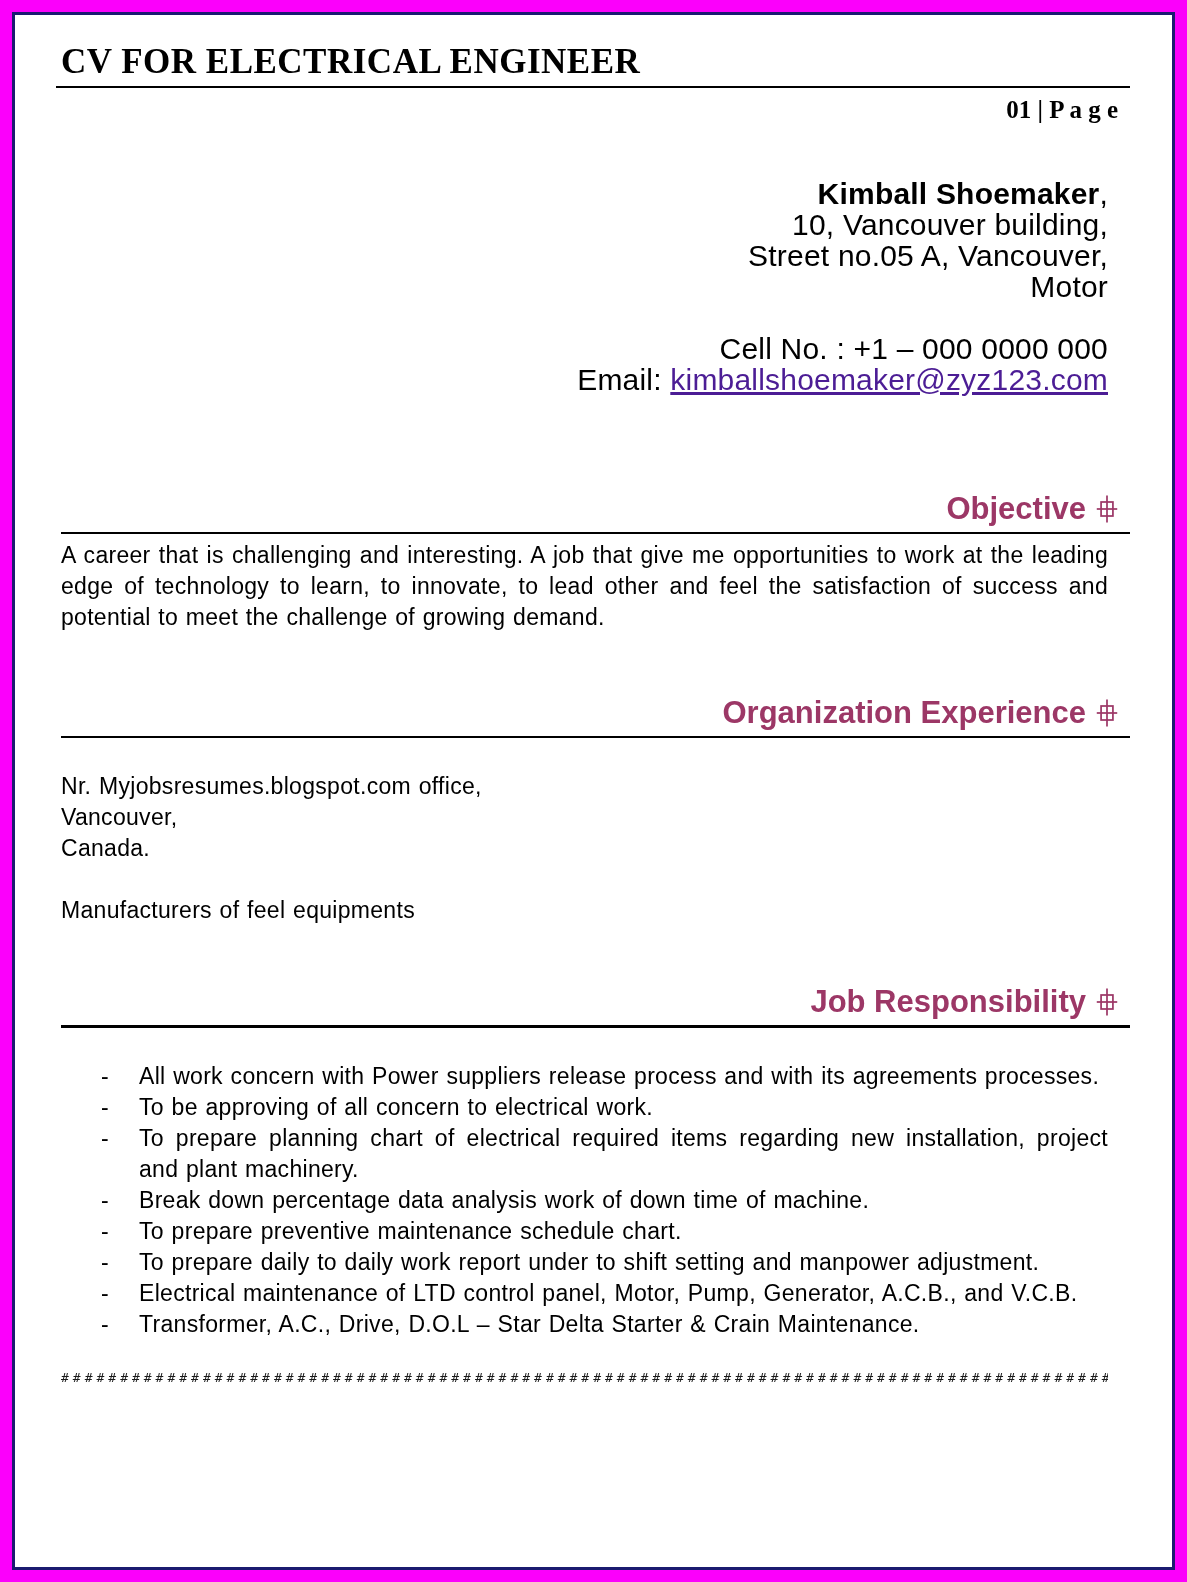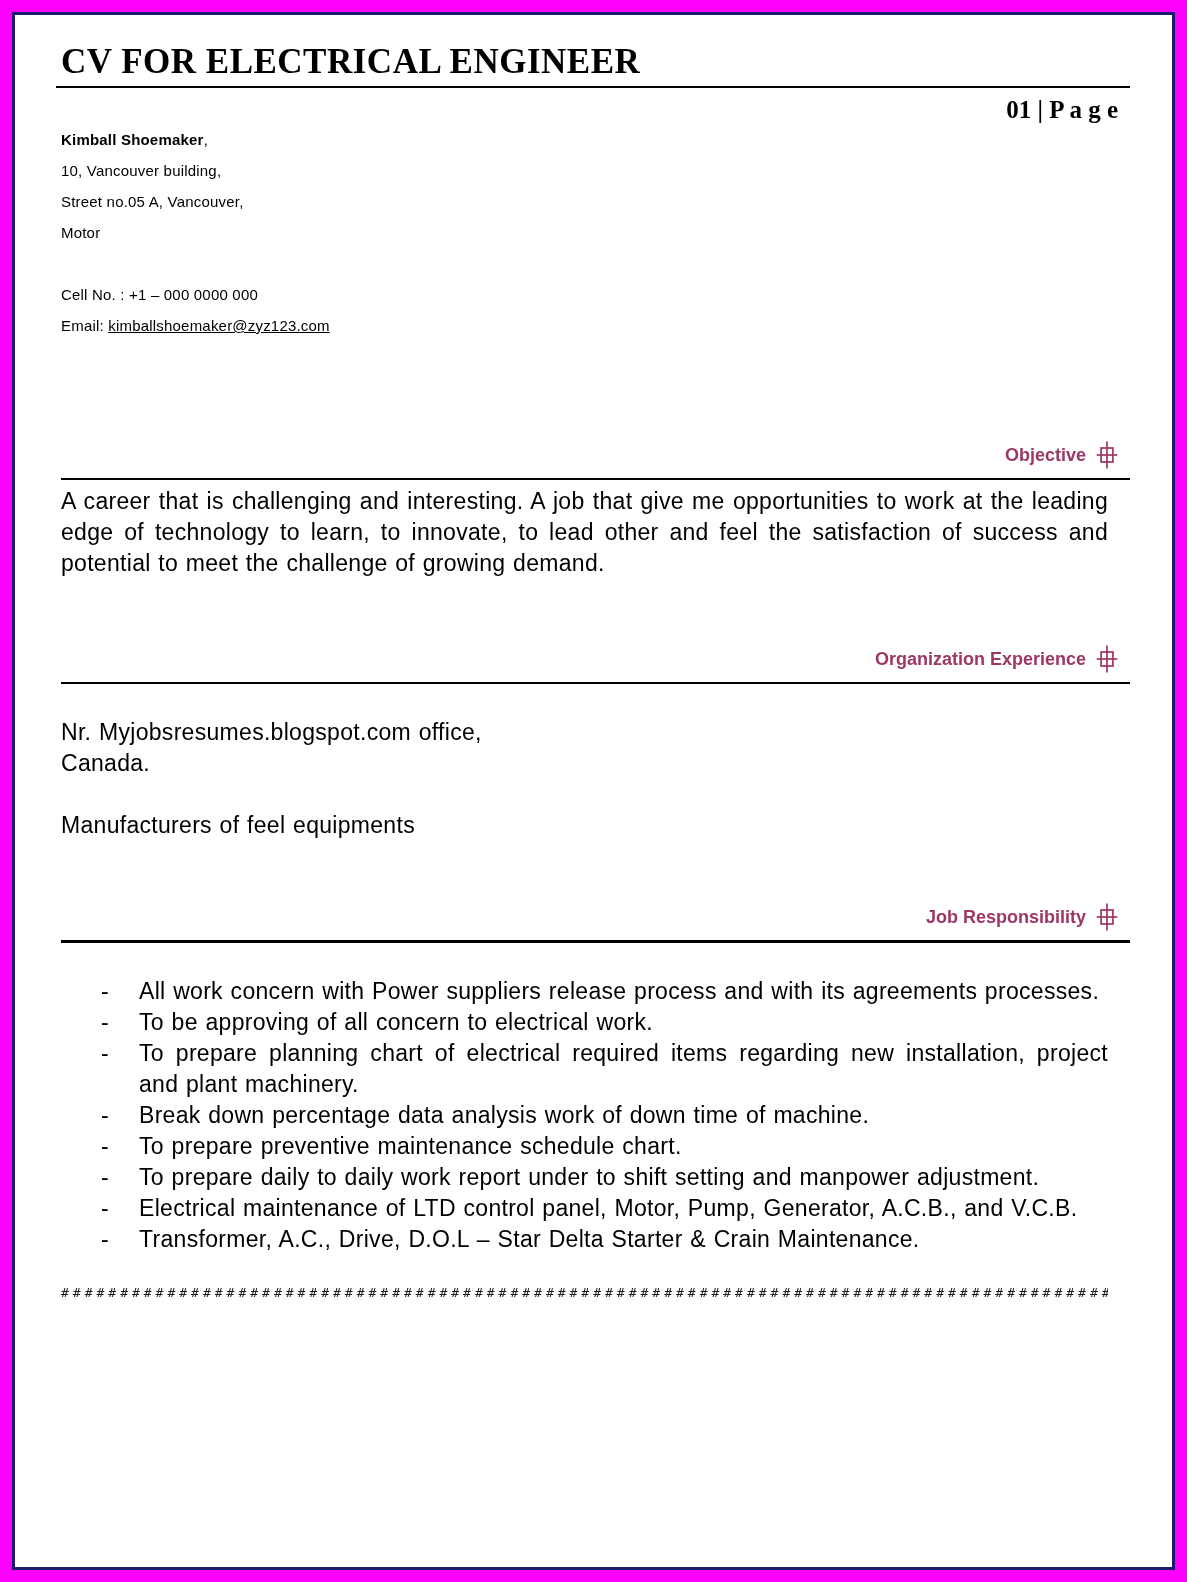--- a/index.html
+++ b/index.html
@@ -40,38 +40,40 @@
     font-family: "Liberation Serif", serif;
     font-weight: bold;
     font-size: 25px;
     text-align: right;
     margin-top: 8px;
     margin-right: -10px;
     color: #000;
   }
   
   .contact {
-    font-size: 15px;
+    margin-top: 54px;
+    text-align: right;
+    font-size: 30px;
     line-height: 31px;
     letter-spacing: 0.2px;
     color: #000;
   }
   .contact .name { font-weight: bold; }
   .contact .phone-line { margin-top: 31px; }
   .contact a.email-link {
-    color: #000000;
+    color: #4c1d95;
   }
   
   .section-head {
     display: flex;
     justify-content: flex-end;
     align-items: center;
     gap: 10px;
     font-weight: bold;
-    font-size: 18px;
+    font-size: 31px;
     color: #9c3766;
     padding-bottom: 7px;
     padding-right: 12px;
     margin-right: -22px;
     border-bottom: 2px solid #000;
     line-height: 32px;
   }
   .section-head.thick { border-bottom-width: 3px; }
   .anchor-icon { display: inline-block; }
   .anchor-icon svg { display: block; }
@@ -155,20 +157,21 @@
         <span class="anchor-icon">
           <svg width="22" height="28" viewBox="0 0 20 26" fill="none" stroke="#9c3766" stroke-width="1.6">
             <rect x="4.5" y="6.5" width="11" height="13"></rect>
             <line x1="10" y1="0.5" x2="10" y2="25.5"></line>
             <line x1="0.5" y1="13" x2="19.5" y2="13"></line>
           </svg>
         </span>
       </div>
       <div class="body-text org-lines">
         <div>Nr. Myjobsresumes.blogspot.com office,</div>
+        <div>Vancouver,</div>
         <div>Canada.</div>
         <div class="org-note">Manufacturers of feel equipments</div>
       </div>
     </div>
 
     <div class="sec-job">
       <div class="section-head thick">
         <span>Job Responsibility</span>
         <span class="anchor-icon">
           <svg width="22" height="28" viewBox="0 0 20 26" fill="none" stroke="#9c3766" stroke-width="1.6">

